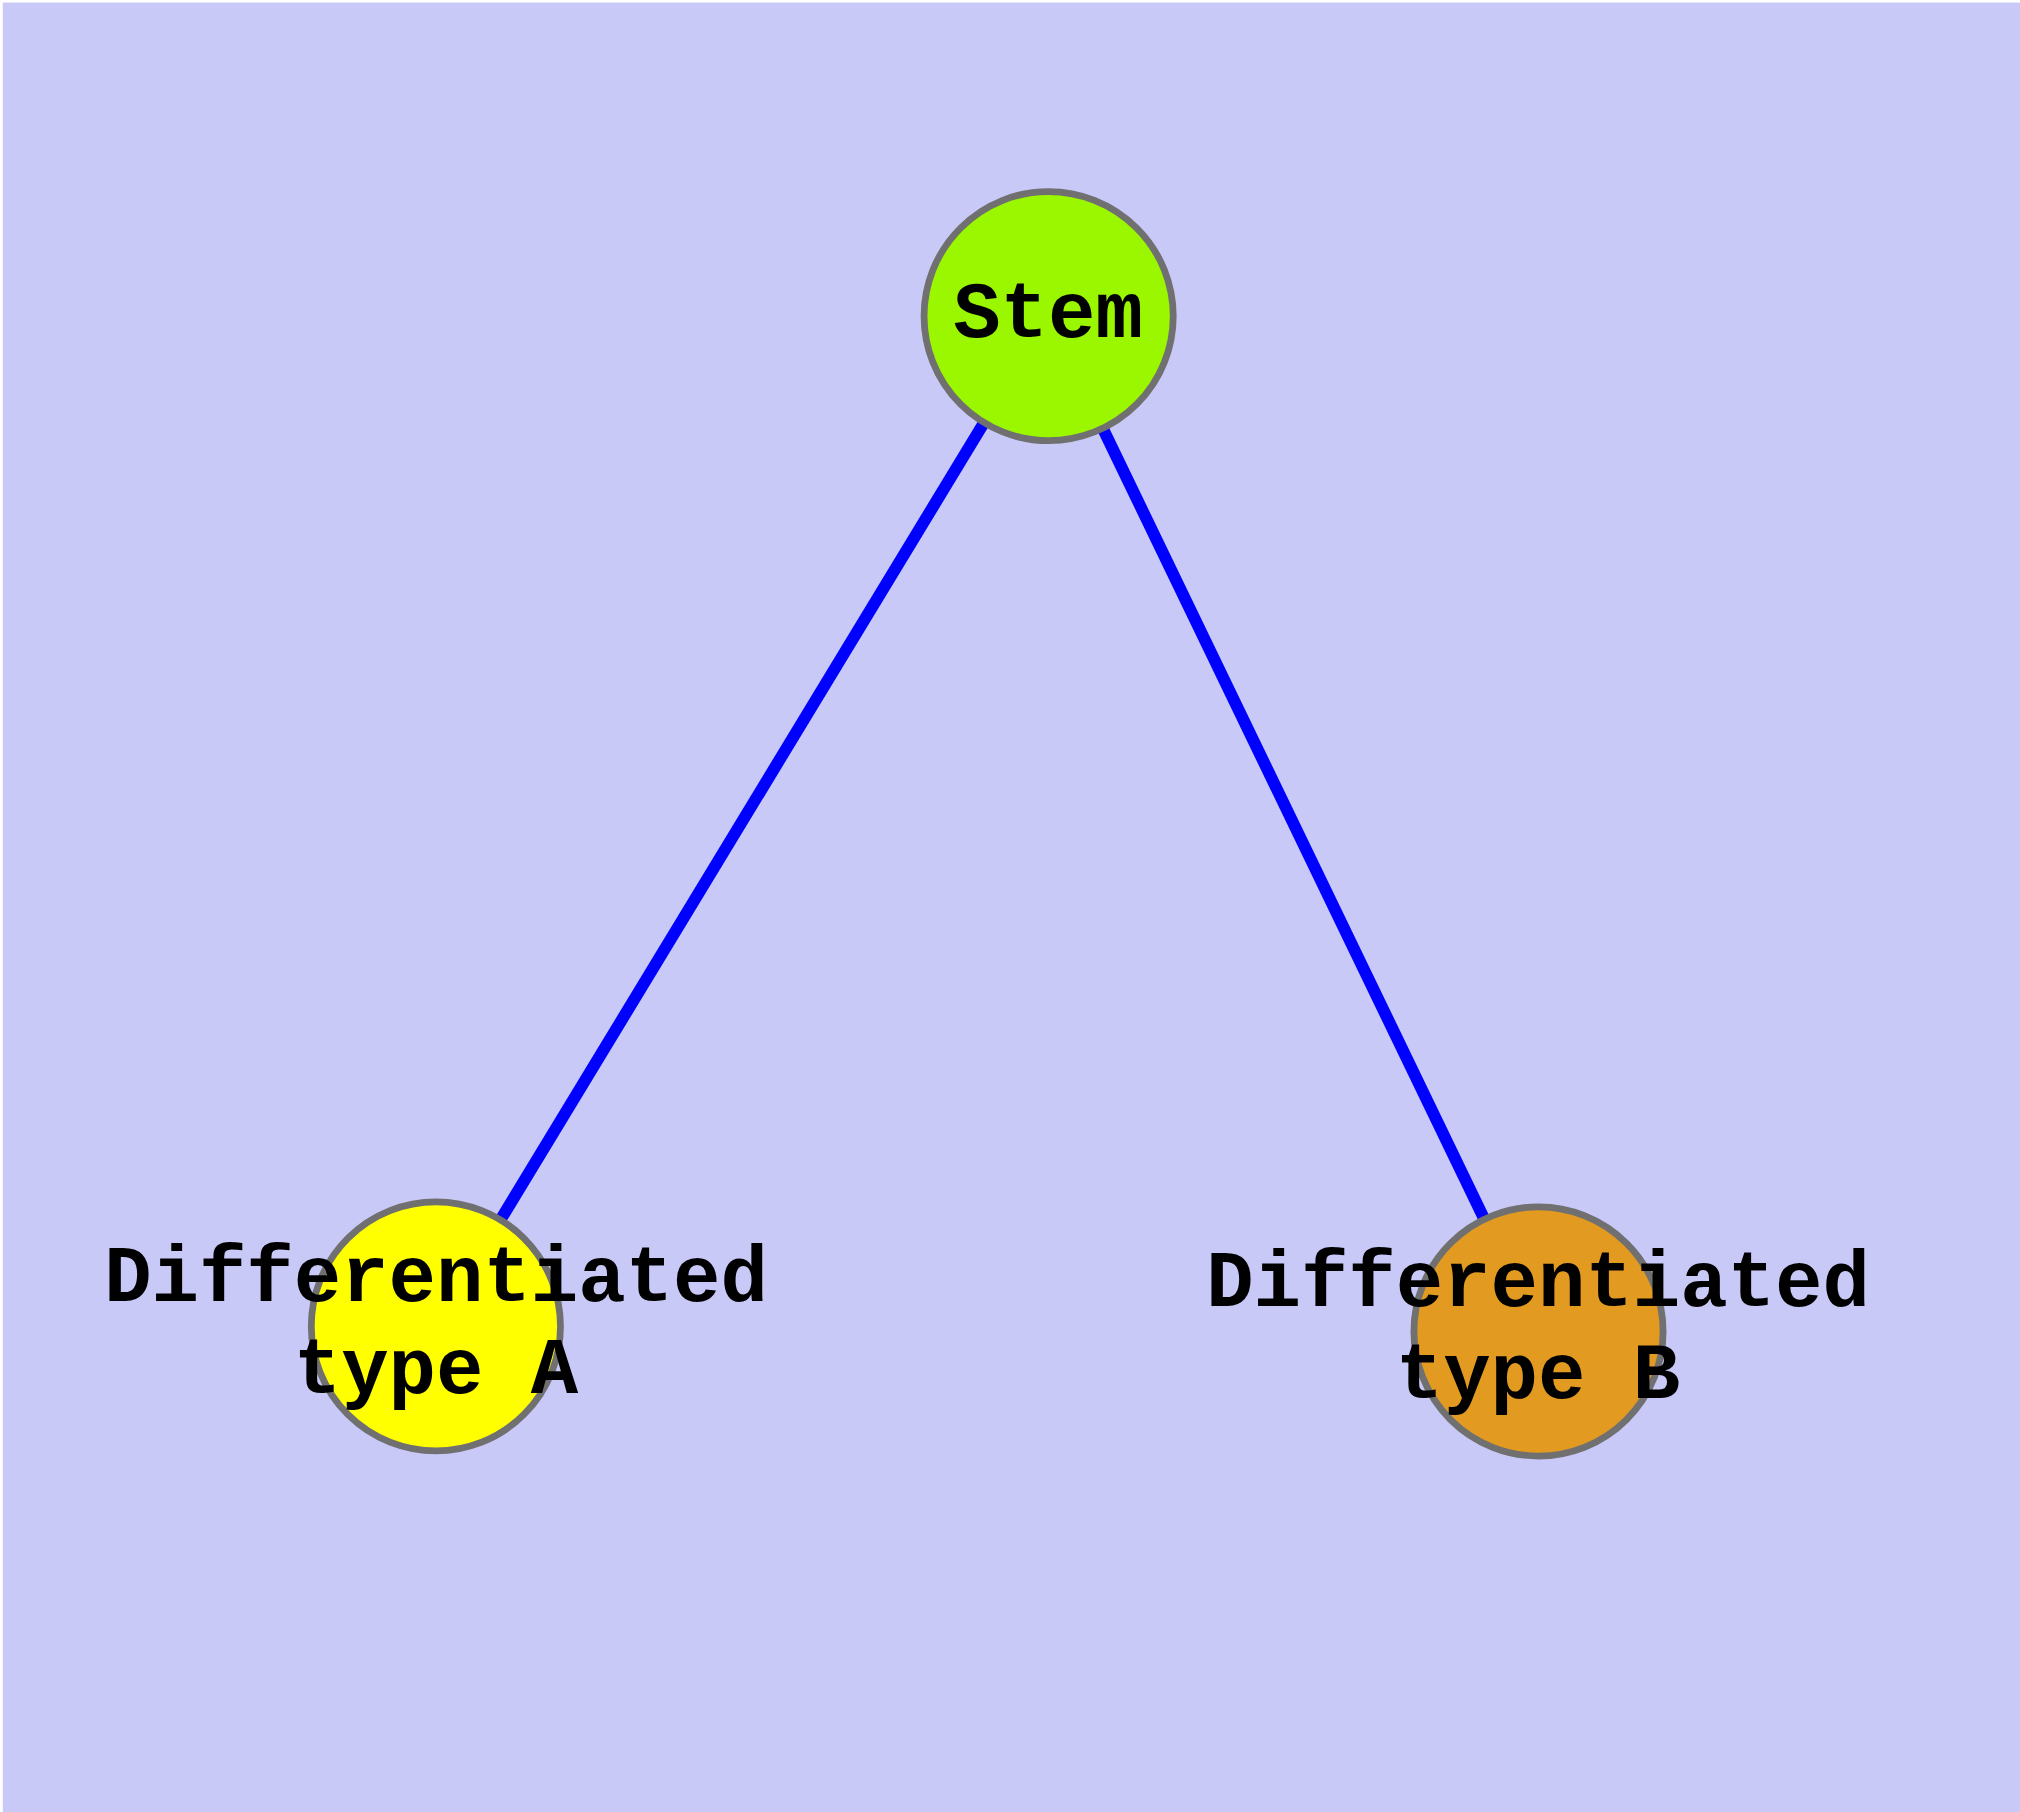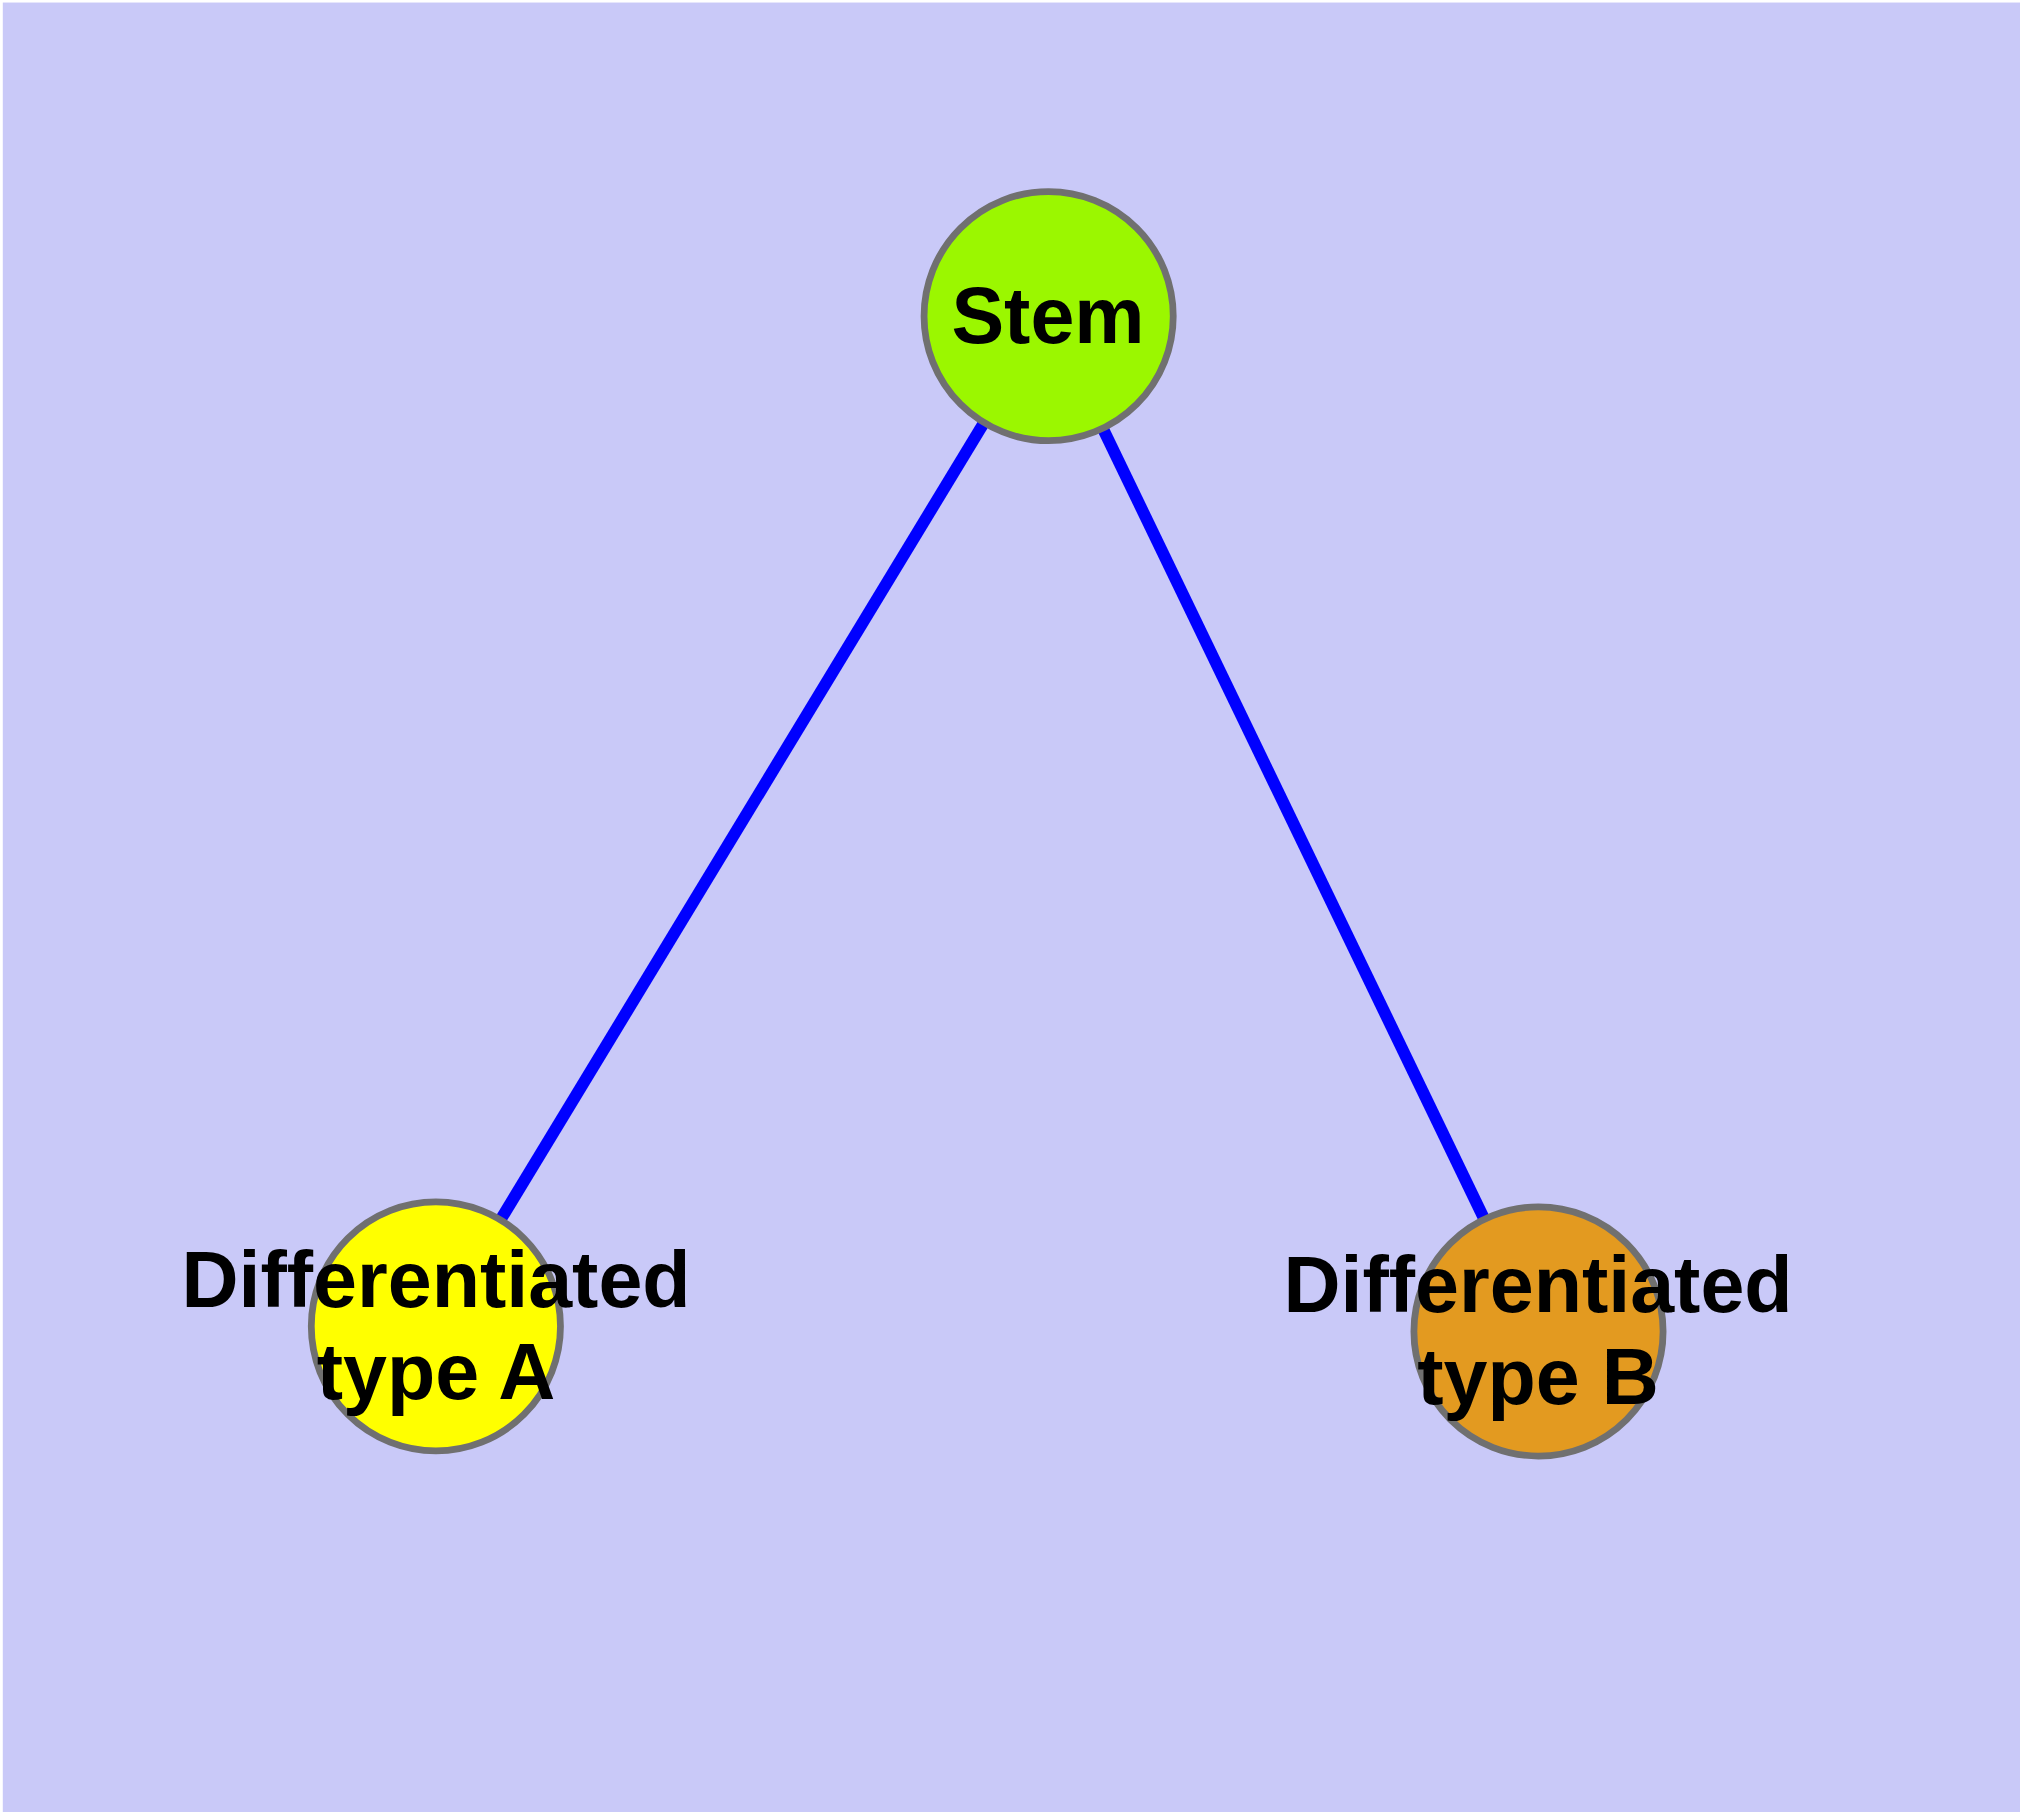--- a/index.html
+++ b/index.html
@@ -8,20 +8,21 @@
     background: #ffffff;
     width: 2021px;
     height: 1812px;
     overflow: hidden;
     font-family: "Liberation Sans", "DejaVu Sans", sans-serif;
   }
   .canvas {
     position: relative;
     width: 2001px;
     height: 1812px;
+    font-family: Liberation Mono, monospace;
   }
   .canvas > svg {
     position: absolute;
     left: 0;
     top: 0;
     display: block;
   }
   .node-label {
     position: absolute;
     transform: translate(-50%, -50%);

